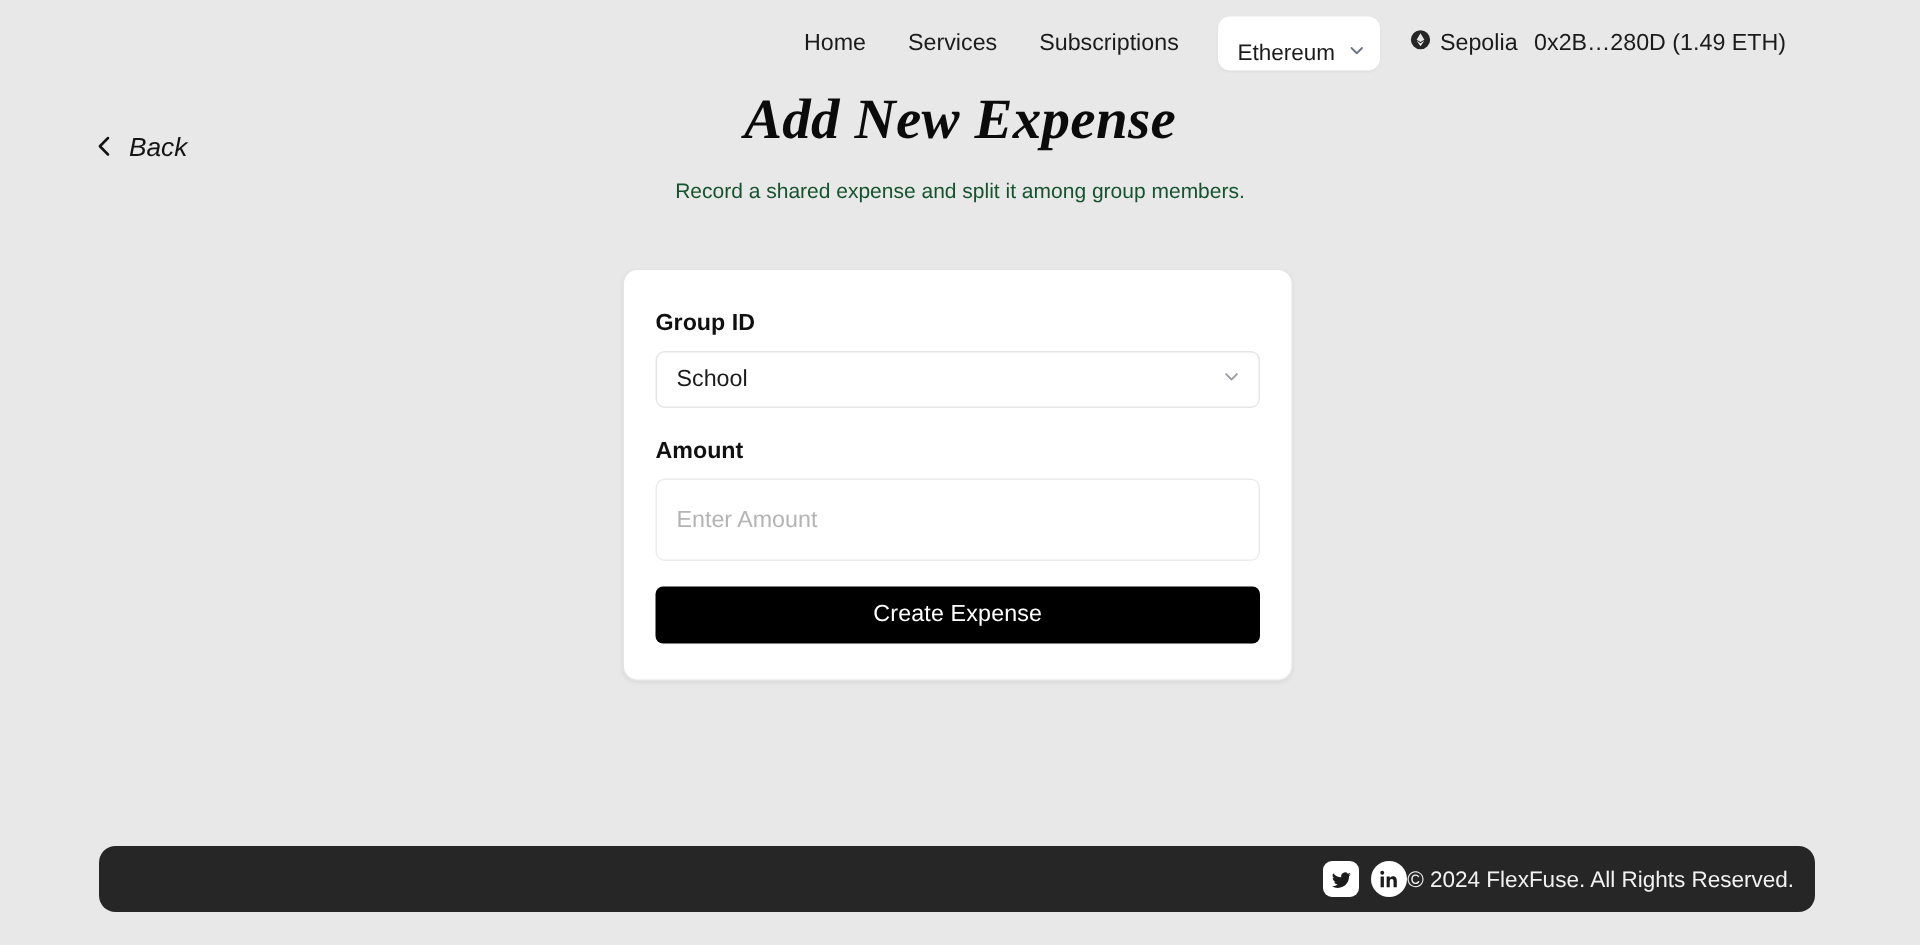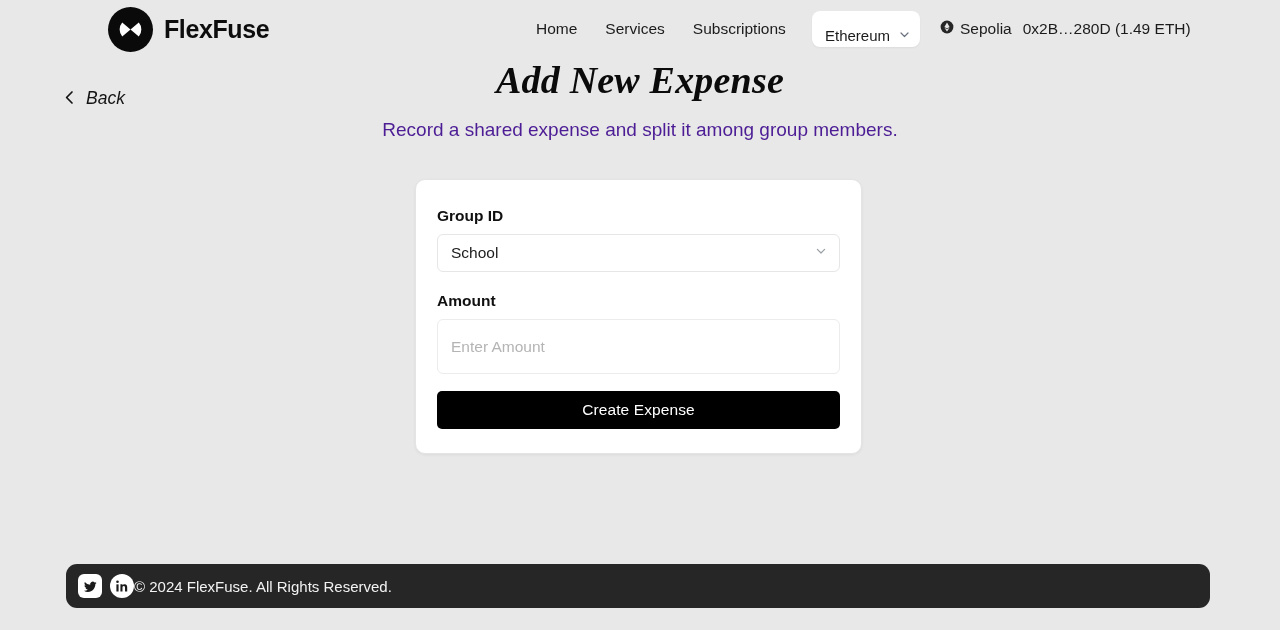--- a/index.html
+++ b/index.html
@@ -139,22 +139,22 @@
     font-family: "Liberation Serif", serif;
     font-style: italic;
     font-weight: 700;
     font-size: 38px;
     color: #0b0b0b;
     letter-spacing: 0.2px;
     line-height: 1.2;
   }
 
   .page-subtitle {
-    font-size: 19px;
-    color: #4c1d95;
+    font-size: 14px;
+    color: #14532d;
     margin-top: 15px;
   }
 
   
   .card {
     position: absolute;
     left: 415px;
     top: 179px;
     width: 447px;
     background: #ffffff;
@@ -223,21 +223,21 @@
   .footer {
     position: absolute;
     left: 66px;
     right: 70px;
     bottom: 22px;
     height: 44px;
     background: #262626;
     border-radius: 11px;
     display: flex;
     align-items: center;
-    justify-content: flex-start;
+    justify-content: flex-end;
     padding: 0 14px 0 12px;
   }
 
   .social-row { display: flex; align-items: center; gap: 8px; }
 
   .social-badge {
     width: 24px;
     height: 24px;
     background: #ffffff;
     display: flex;
@@ -253,29 +253,20 @@
     font-size: 15px;
     color: #f2f2f2;
     white-space: nowrap;
   }
 </style>
 </head>
 <body>
 
 <div class="header">
 
-  <div class="brand">
-    <span class="brand-mark">
-      <svg width="27" height="27" viewBox="0 0 27 27" aria-hidden="true">
-        <path d="M13.5 13.5 L5.2 6.6 A10.6 10.6 0 0 0 5.2 20.4 Z" fill="#ffffff"></path>
-        <path d="M13.5 13.5 L21.8 6.6 A10.6 10.6 0 0 1 21.8 20.4 Z" fill="#ffffff"></path>
-      </svg>
-    </span>
-    <span class="brand-name">FlexFuse</span>
-  </div>
 
   <nav class="nav">
     <a class="nav-link" href="#">Home</a>
     <a class="nav-link" href="#">Services</a>
     <a class="nav-link" href="#">Subscriptions</a>
   </nav>
 
   <div class="network-select">
     <span class="network-select-label">Ethereum</span>
     <span>

